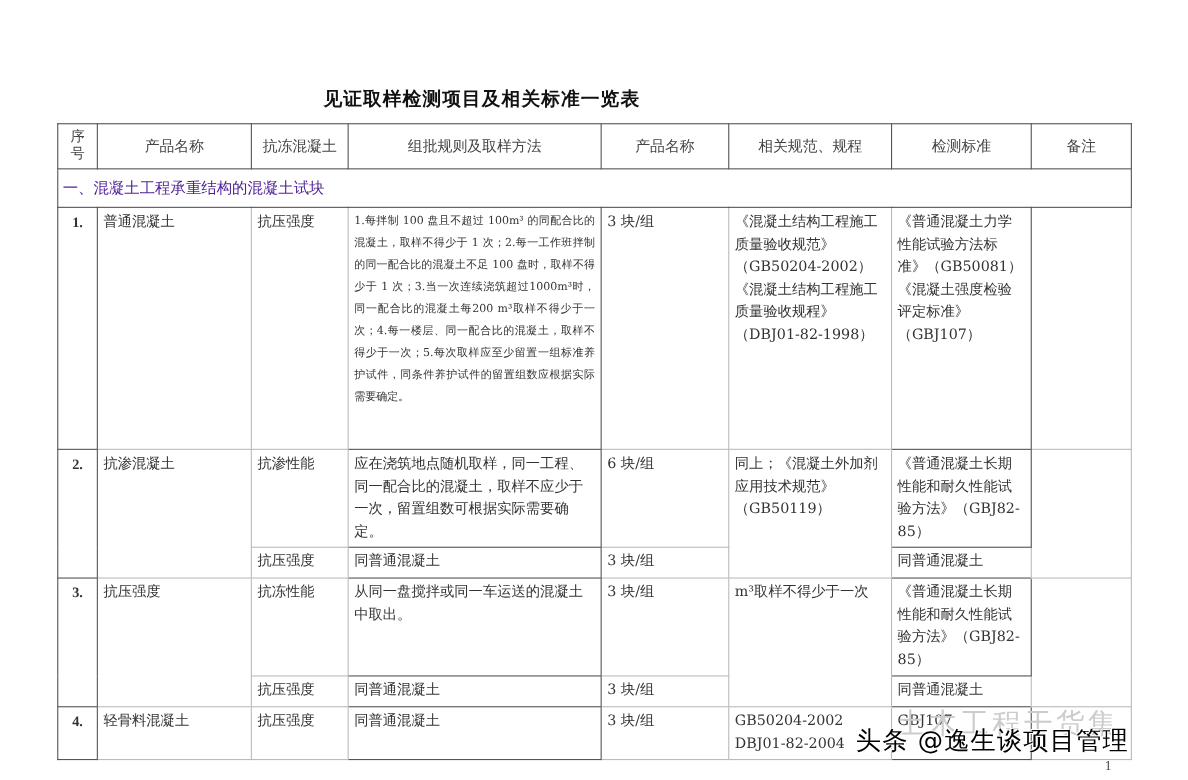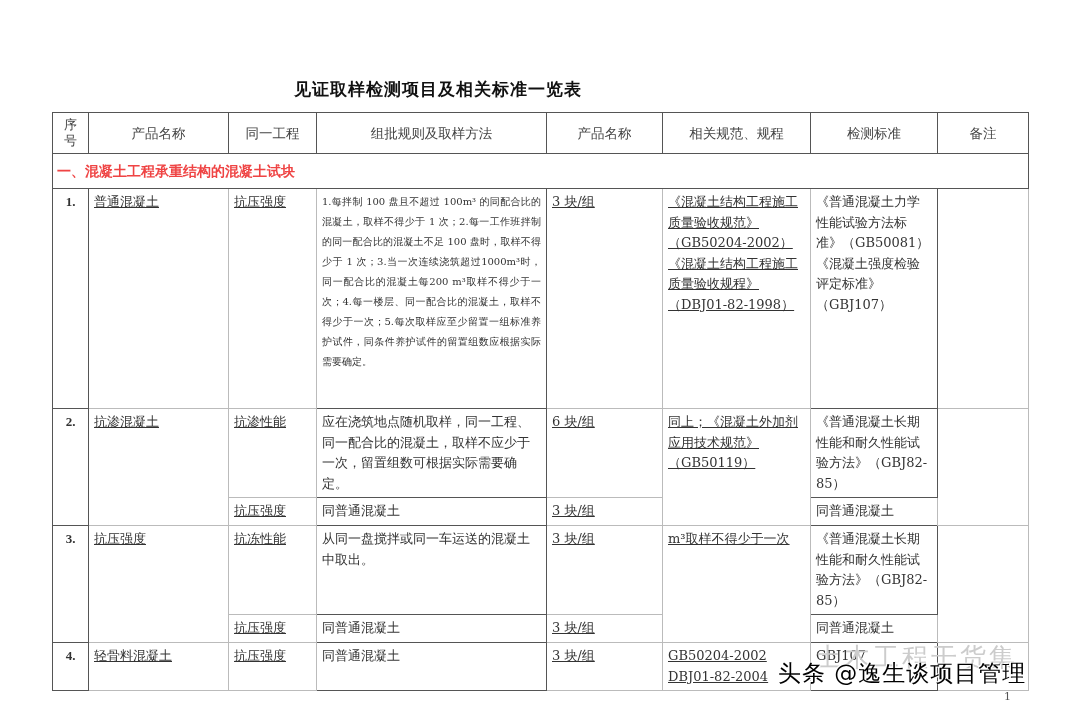--- a/index.html
+++ b/index.html
@@ -6,24 +6,24 @@
   body { width:1080px; height:709px; position:relative; overflow:hidden;
          font-family:"DejaVu Serif","Liberation Serif",serif; color:#222; }
   .title { position:absolute; left:0; width:876px; top:78px; text-align:center;
            font-size:17px; font-weight:bold; color:#111; letter-spacing:1px; }
   table { position:absolute; left:52px; top:112px; border-collapse:collapse;
           table-layout:fixed; width:976px; font-size:13px; }
   td, th { border:1px solid #555; vertical-align:top; padding:3px 5px; line-height:20.5px;
            color:#333; font-weight:normal; }
   th { text-align:center; vertical-align:middle; height:34px; font-size:13.5px; color:#444; }
   .seq-h { line-height:16px; font-size:13px; }
-  .section td { font-weight:bold; font-size:14px; height:28px; vertical-align:middle; color:#ef4444; padding-left:4px; }
+  .section td { font-weight:normal; font-size:14px; height:28px; vertical-align:middle; color:#4c1d95; padding-left:4px; }
   .num { text-align:center; font-weight:bold; font-family:"Liberation Serif",serif; }
   .method { font-size:10px; line-height:20px; text-align:justify;margin-top:22px; }
-  .light { border-color:#bbb;text-decoration:underline; }
+  .light { border-color:#bbb; }
   .watermark { position:absolute; left:778px; top:658px; font-family:"DejaVu Sans",sans-serif;
                font-size:23px; color:#000000; letter-spacing:1px;
                text-shadow: 1px 1px 0 #fff, -1px -1px 0 #fff; }
   .watermark-faint { position:absolute; left:815px; top:640px; font-family:"DejaVu Sans",sans-serif;
                font-size:26px; color:#ccc; letter-spacing:3px; }
   .page-num { position:absolute; left:1004px; top:690px; font-size:11px; color:#555; }
 </style>
 </head>
 <body>
 
@@ -37,21 +37,21 @@
       <col style="width:230px">
     <col style="width:116px">
       <col style="width:148px">
       <col style="width:127px">
       <col style="width:91px">
   </colgroup>
   <tbody>
       <tr>
     <th class="seq-h">序号</th>
     <th>产品名称</th>
-    <th>同一工程</th>
+    <th>抗冻混凝土</th>
     <th>组批规则及取样方法</th>
     <th>产品名称</th>
     <th>相关规范、规程</th>
     <th>检测标准</th>
     <th>备注</th>
   </tr>
   <tr class="section">
     <td colspan="8">一、混凝土工程承重结构的混凝土试块</td>
   </tr>
 

